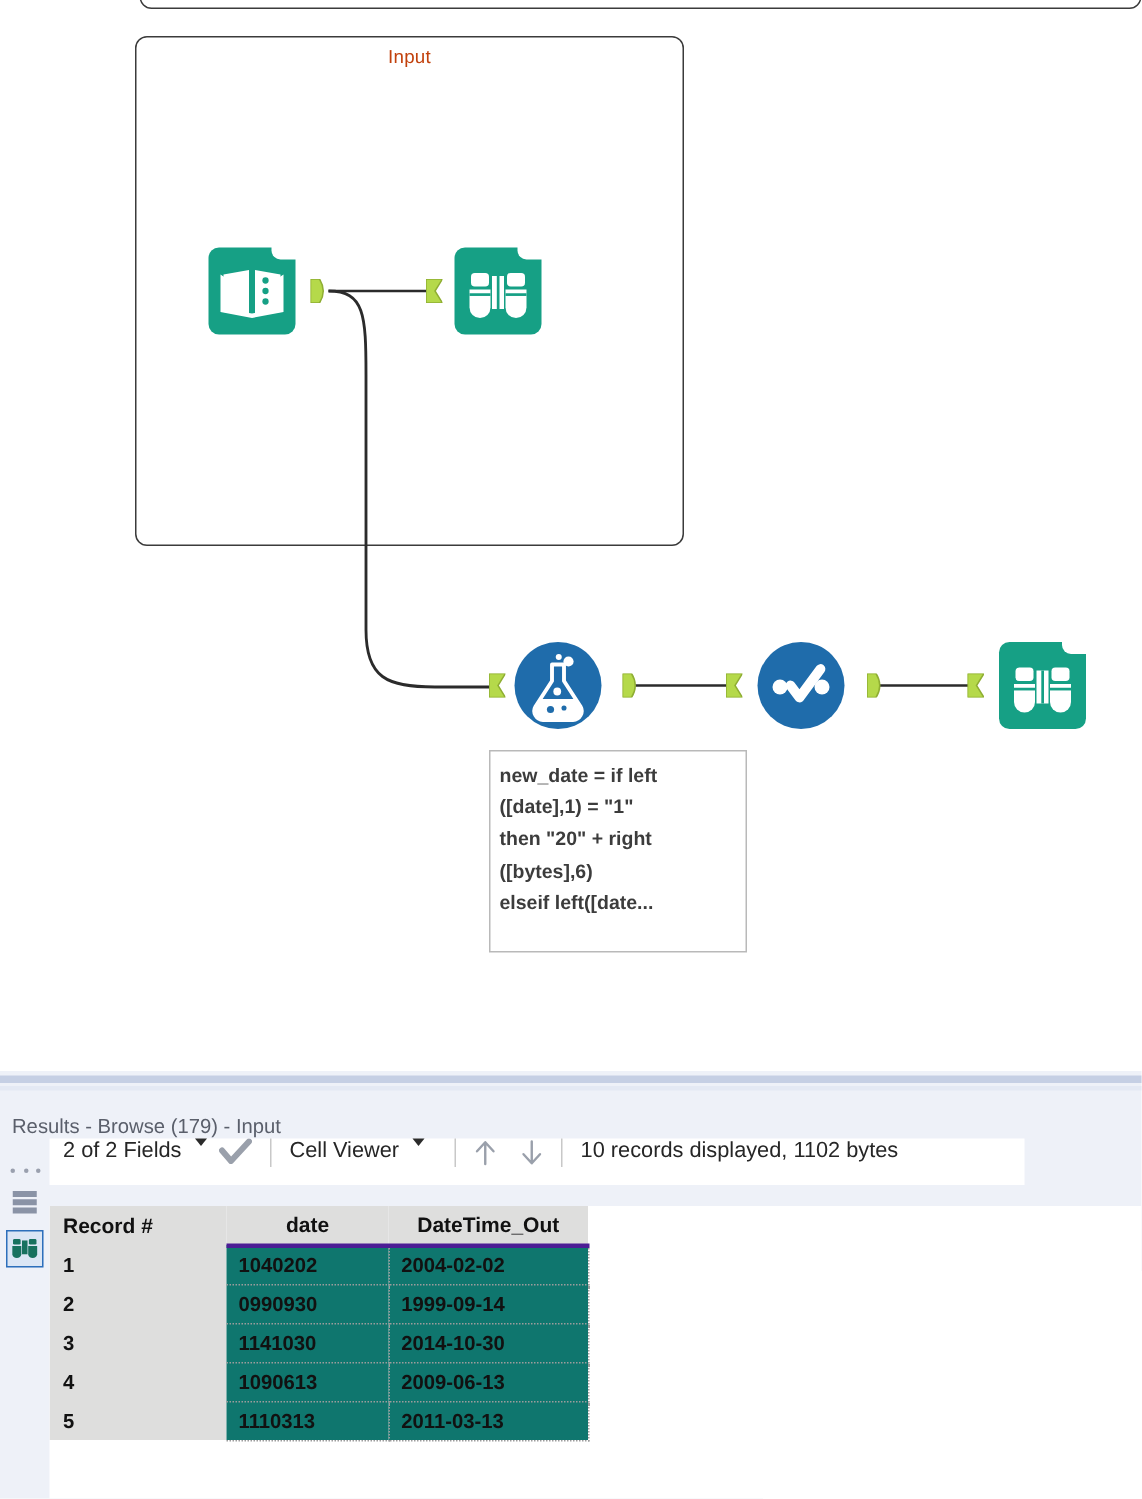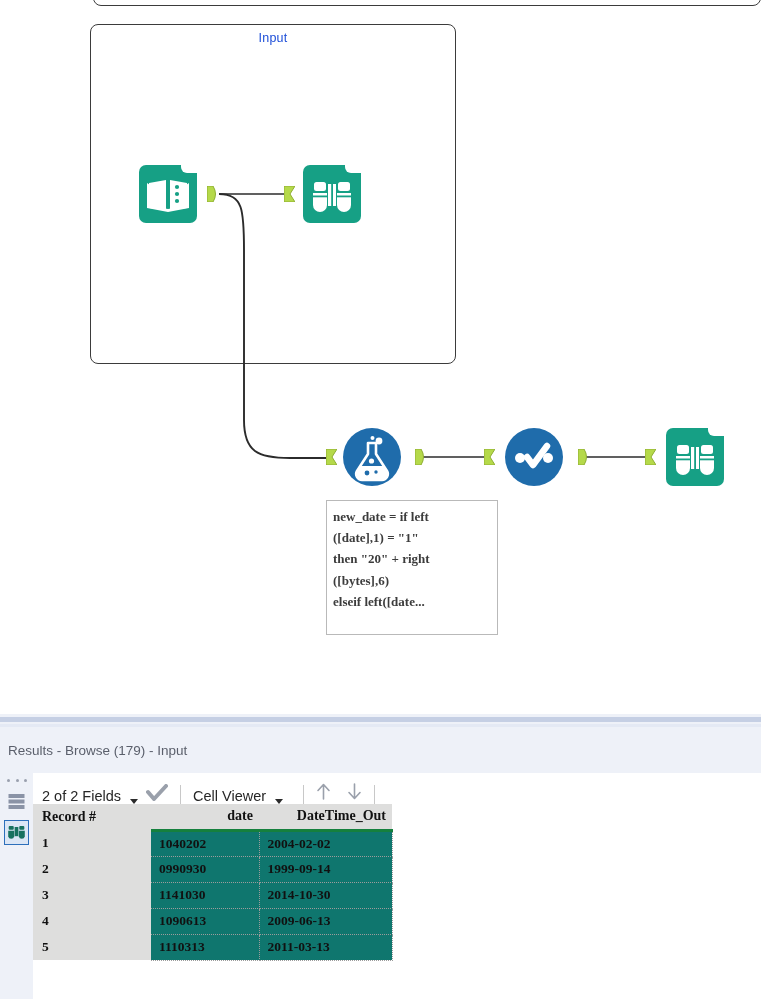--- a/index.html
+++ b/index.html
@@ -45,21 +45,21 @@
     width: 366px;
     height: 340px;
   }
   .container-label {
     position: absolute;
     top: 6px;
     left: 0;
     width: 100%;
     text-align: center;
     font-size: 12.5px;
-    color: #1d4ed8;
+    color: #c2410c;
     font-family: "Liberation Sans", sans-serif;
     letter-spacing: .2px;
   }
 
   
   .tool {
     position: absolute;
     width: 58px;
     height: 58px;
   }
@@ -112,21 +112,21 @@
     width: 172px;
     height: 135px;
     border: 1px solid #b9b9b9;
     background: #ffffff;
     box-sizing: border-box;
     padding: 5px 6px 0 6px;
     font-size: 13px;
     font-weight: bold;
     color: #3c3c3c;
     line-height: 1.63;
-    font-family: Liberation Serif, serif;
+    font-family: Liberation Sans, sans-serif;
     overflow: hidden;
   }
 
   
   #splitter {
     position: absolute;
     left: 0;
     top: 714px;
     width: 761px;
     height: 16px;
@@ -190,26 +190,26 @@
     top: 47px;
     background: #dbe6f5;
     border: 1.5px solid #2d6fbb;
   }
   .rail-btn svg { display:block; width:100%; height:100%; }
 
   
   #toolbar {
     position: absolute;
     left: 33px;
-    top: 43px;
-    width: 728px;
+    top: 29px;
+    width: 650px;
     height: 31px;
     background: #ffffff;
     display: flex;
-    align-items: flex-end;
+    align-items: flex-start;
     padding-left: 9px;
     box-sizing: border-box;
     font-size: 14.5px;
     color: #262626;
     white-space: nowrap;
   }
   #toolbar .tb-text { font-family:"Liberation Sans", sans-serif; }
   #toolbar .caret {
     display:inline-block;
     width:0; height:0;
@@ -235,32 +235,31 @@
     left: 33px;
     top: 74px;
     width: 728px;
     height: 195px;
     background: #ffffff;
     overflow: hidden;
   }
   table.dg {
     border-collapse: collapse;
     table-layout: fixed;
-    font-family: Liberation Serif, serif;
+    font-family: Liberation Sans, sans-serif;
   }
   table.dg th {
     background: #dededd;
     font-size: 14px;
     font-weight: bold;
     color: #111111;
     height: 26px;
     padding: 0 6px;
-    border-bottom: 3px solid #15803d;
+    border-bottom: 3px solid #4c1d95;
     box-sizing: border-box;
-    text-align: right;
   }
   table.dg th.rec {
     border-bottom: 0;
     text-align: left;
     padding-left: 9px;
   }
   table.dg td {
     height: 26px;
     font-size: 13.5px;
     color: #111111;
@@ -461,20 +460,21 @@
         <path d="M7.5 17 L7.5 3 M2 8.5 L7.5 2.5 L13 8.5" fill="none" stroke="#9aa0ab" stroke-width="1.6" stroke-linecap="round" stroke-linejoin="round"></path>
       </svg>
     </span>
     <span style="width:16px;display:inline-block;"></span>
     <span class="ico">
       <svg width="15" height="19" viewBox="0 0 15 19">
         <path d="M7.5 2 L7.5 16 M2 10.5 L7.5 16.5 L13 10.5" fill="none" stroke="#9aa0ab" stroke-width="1.6" stroke-linecap="round" stroke-linejoin="round"></path>
       </svg>
     </span>
     <span class="sep"></span>
+    <span class="tb-text">10 records displayed, 1102 bytes</span>
   </div>
 
   <div id="grid">
     <table class="dg">
       <thead>
         <tr>
           <th class="rec">Record #</th>
           <th class="col-date">date</th>
           <th class="col-dto">DateTime_Out</th>
         </tr>

